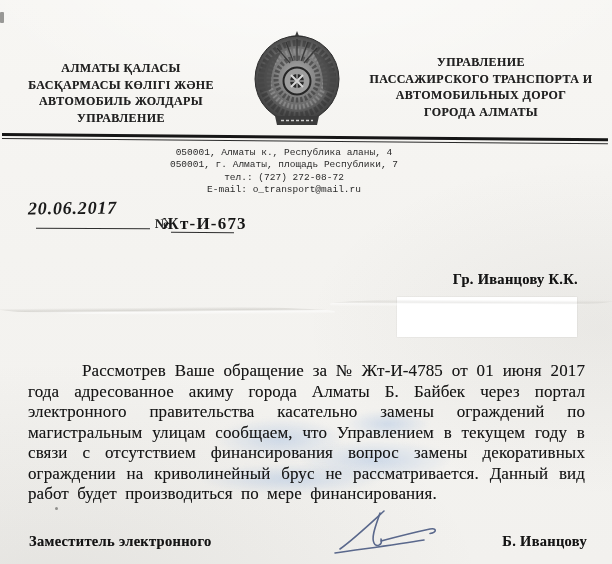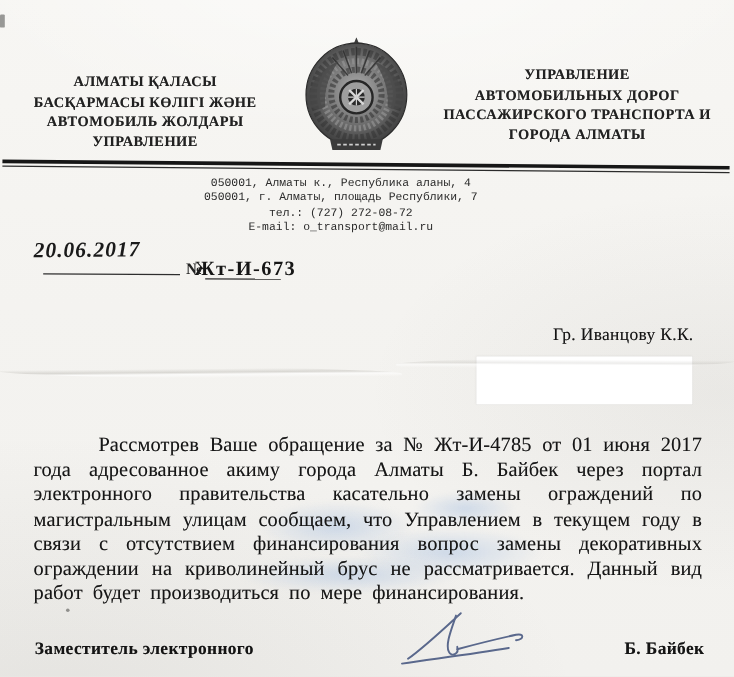--- a/index.html
+++ b/index.html
@@ -24,21 +24,21 @@
   
   .address{left:134px;top:147px;width:300px;text-align:center;font-size:9.5px;line-height:12.3px;color:#2b2b2b;font-family:Liberation Mono, monospace;}
   
   .ref-number{left:162px;top:192px;font-size:17px;font-weight:700;letter-spacing:1.2px;color:#161616;margin-top:22px;}
   .date{left:28px;top:198px;font-size:18px;font-weight:700;font-style:italic;letter-spacing:.8px;transform:rotate(-.6deg);color:#1a1a1a;}
   .uline{height:0;border-top:1.6px solid #2e2e2e;}
   .uline1{left:36px;top:228px;width:114px;transform:rotate(.3deg);}
   .no-sign{left:155px;top:216px;font-size:13.5px;font-weight:700;color:#222;}
   .uline2{left:171px;top:232px;width:63px;transform:rotate(.3deg);}
   
-  .recipient{left:278px;top:271px;width:300px;text-align:right;font-size:14.5px;font-weight:400;letter-spacing:.3px;color:#141414;text-shadow:0 0 .4px rgba(0,0,0,.4);}
+  .recipient{left:278px;top:271px;width:300px;text-align:right;font-size:14.5px;font-weight:700;letter-spacing:.3px;color:#141414;text-shadow:0 0 .4px rgba(0,0,0,.4);}
   .redaction{left:397px;top:297px;width:180px;height:40px;background:#ffffff;box-shadow:0 0 2px rgba(0,0,0,.05),0 0 0 .5px rgba(0,0,0,.03);}
   
   .crease1{left:0;top:306px;width:335px;height:9px;background:linear-gradient(179deg,transparent 28%,rgba(125,122,113,.22) 48%,rgba(255,255,255,.65) 60%,transparent 80%);border-radius:45%;transform:rotate(.5deg);}
   .crease2{left:330px;top:298px;width:282px;height:9px;background:linear-gradient(181deg,transparent 30%,rgba(125,122,113,.14) 50%,rgba(255,255,255,.5) 62%,transparent 82%);border-radius:45%;transform:rotate(-.7deg);}
   .speck1{left:0;top:12px;width:4px;height:11px;background:#4a4a48;opacity:.55;border-radius:1px;}
   .speck2{left:55px;top:507px;width:3px;height:3px;background:#6a6a66;border-radius:50%;opacity:.7;}
   
   .ghost{position:absolute;background:radial-gradient(closest-side,rgba(122,162,218,.30),rgba(122,162,218,0));filter:blur(2px);}
   .g1{left:215px;top:418px;width:130px;height:42px;}
   .g2{left:298px;top:440px;width:155px;height:40px;}
@@ -83,22 +83,22 @@
     <circle cx="49" cy="50" r="13.5" fill="#9e9e9e" stroke="#262626" stroke-width="2"></circle>
     <circle cx="49" cy="50" r="7" fill="#2a2a2a"></circle>
     <path d="M43,44 L55,56 M55,44 L43,56" stroke="#d8d8d8" stroke-width="2"></path>
     <path d="M49,43 L49,57 M42,50 L56,50" stroke="#cfcfcf" stroke-width="1"></path>
     <path d="M27,85 L71,85 L69,94 L29,94 Z" fill="#3b3b3b"></path>
     <path d="M33,89.5 L65,89.5" stroke="#cfcfcf" stroke-width="1.5" stroke-dasharray="3 2"></path>
   </svg>
 
   <div class="abs org org-ru">
     <div>УПРАВЛЕНИЕ</div>
+    <div>ПАССАЖИРСКОГО ТРАНСПОРТА И</div>
     <div>АВТОМОБИЛЬНЫХ ДОРОГ</div>
-    <div>ПАССАЖИРСКОГО ТРАНСПОРТА И</div>
     <div>ГОРОДА АЛМАТЫ</div>
   </div>
 
   <div class="abs rule"></div>
   <div class="abs speck1"></div>
 
   <div class="abs address">
     <div>050001, Алматы к., Республика аланы, 4</div>
     <div>050001, г. Алматы, площадь Республики, 7</div>
     <div>тел.: (727) 272-08-72</div>
@@ -125,16 +125,16 @@
 
   <div class="abs sign-title">Заместитель электронного</div>
   <svg class="abs signature" viewBox="0 0 130 60" aria-hidden="true">
     <g fill="none" stroke="#4a5a82" stroke-width="1.6" stroke-linecap="round" opacity=".9">
       <path d="M18,50 C32,40 50,23 62,12"></path>
       <path d="M58,14 C54,26 49,38 52,44 C54,49 61,46 59,40"></path>
       <path d="M59,42 C74,38 94,33 108,30 C115,28.5 115,33.5 108,34.5"></path>
       <path d="M13,54 C40,50 72,46 102,41"></path>
     </g>
   </svg>
-  <div class="abs sign-name">Б. Байбек</div>
+  <div class="abs sign-name">Б. Иванцову</div>
   <div class="abs speck2"></div>
 
 </div>
 
 </body></html>

